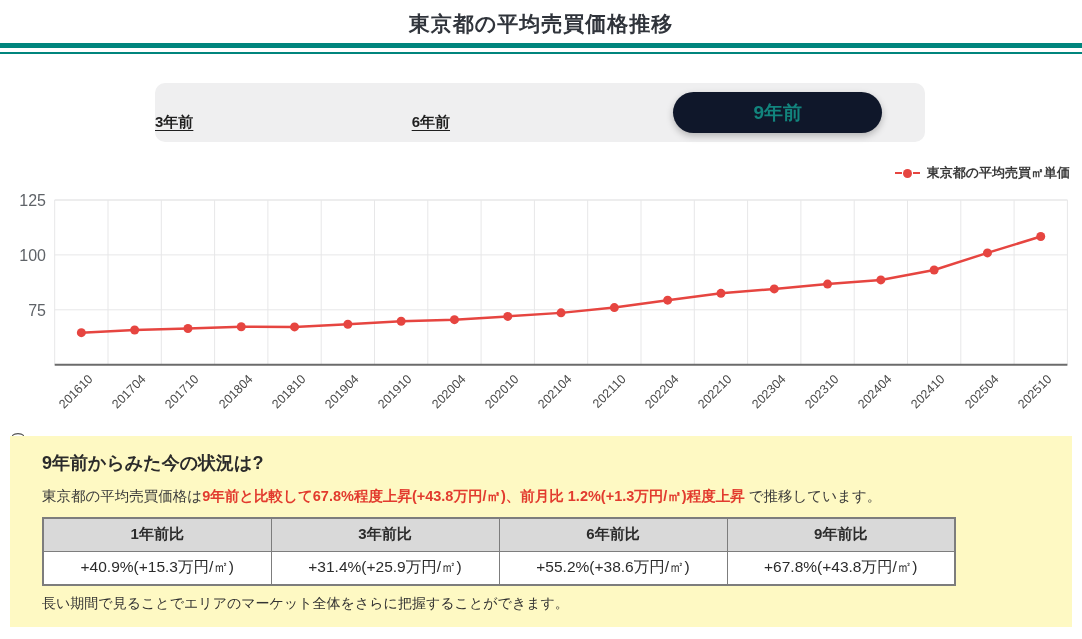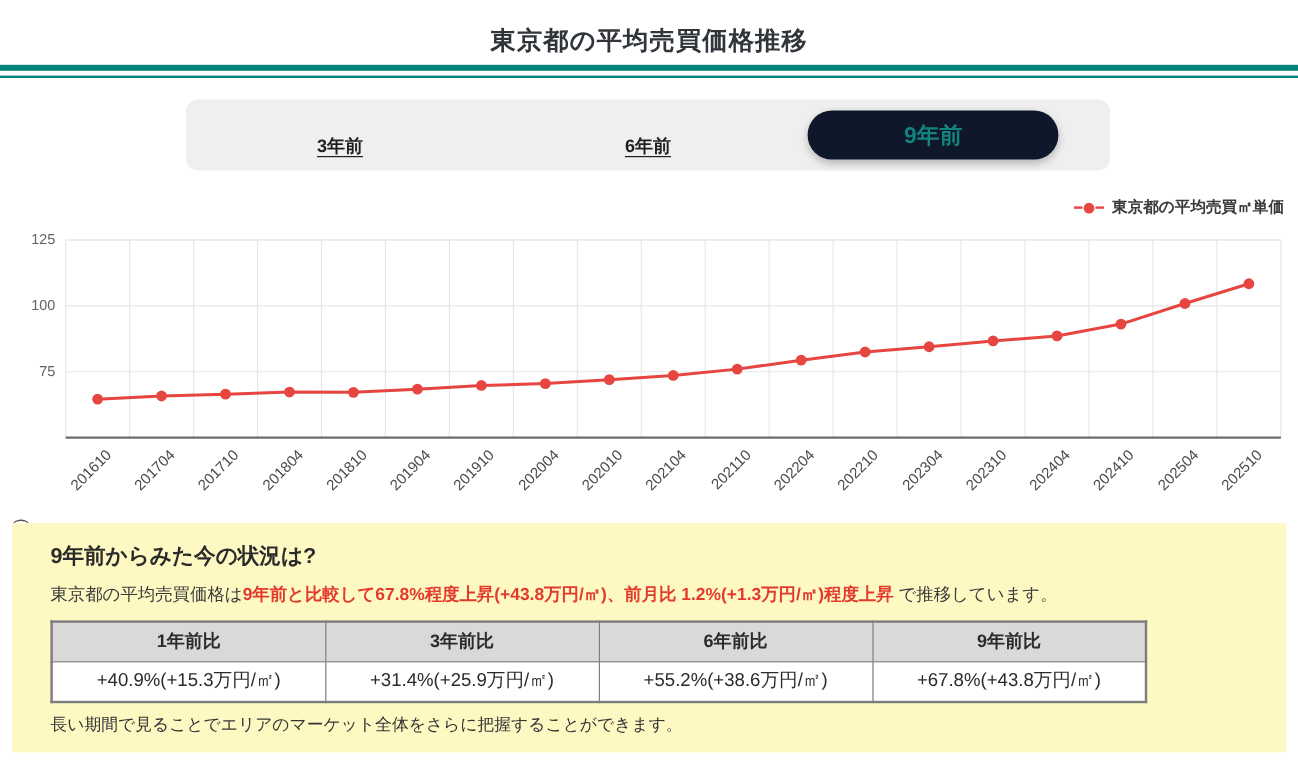--- a/index.html
+++ b/index.html
@@ -5,32 +5,32 @@
   * { margin:0; padding:0; box-sizing:border-box; }
   html,body { background:#ffffff; }
   body {
     width:1082px; height:639px; position:relative; overflow:hidden;
     font-family:"Liberation Sans","DejaVu Sans",sans-serif; color:#333;
   }
   
   .page-header { padding-top:9px; }
   .page-title {
     text-align:center; font-size:21px; font-weight:bold; color:#30343b;
-    letter-spacing:1px; line-height:30px;margin-top:11px;
+    letter-spacing:1px; line-height:30px;
   }
   .title-rule {
     margin-top:4px; height:11px; width:100%;
     border-top:5px solid #00857d; border-bottom:2px solid #00857d;
   }
   
   .tabbar {
     position:absolute; left:155px; top:83px; width:770px; height:59px;
     background:#efeff0; border-radius:10px; display:flex; align-items:stretch;
   }
-  .tab { flex:1; display:flex; align-items:center; justify-content:center; cursor:pointer;margin-top:20px; }
+  .tab { flex:1; display:flex; align-items:center; cursor:pointer;margin-top:20px; }
   .tab-link {
     font-size:15px; font-weight:bold; color:#1f1f1f;
     text-decoration:underline; text-underline-offset:3px;
   }
   .tab-pill-wrap { flex:1; display:flex; }
   .tab-pill {
     flex:1; margin:9px 43px 9px 5px; background:#0f172a; border-radius:21px;
     display:flex; align-items:center; justify-content:center;
     font-size:19px; font-weight:bold; color:#12847d;
     box-shadow:0 3px 7px rgba(0,0,0,0.25); cursor:pointer;
@@ -47,21 +47,21 @@
   
   .chart-area { position:absolute; left:0; top:188px; width:1082px; height:252px; }
   .chart-svg  { position:absolute; left:0; top:0; }
   .y-axis-title {
     position:absolute; left:8px; top:325px; white-space:nowrap;
     transform:rotate(-90deg); transform-origin:0 0;
     font-size:13px; color:#555;
   }
   .y-tick {
     position:absolute; left:0; width:46px; text-align:right;
-    font-size:12px; color:#5f6368;
+    font-size:16px; color:#5f6368;
   }
   .x-label-anchor { position:absolute; width:0; height:0; }
   .x-label {
     position:absolute; right:0; top:0; white-space:nowrap;
     transform:rotate(-45deg); transform-origin:100% 0;
     font-size:12.5px; color:#4a4a4a;
   }
   
   .summary {
     position:absolute; left:10px; top:436px; width:1062px; height:191px;

